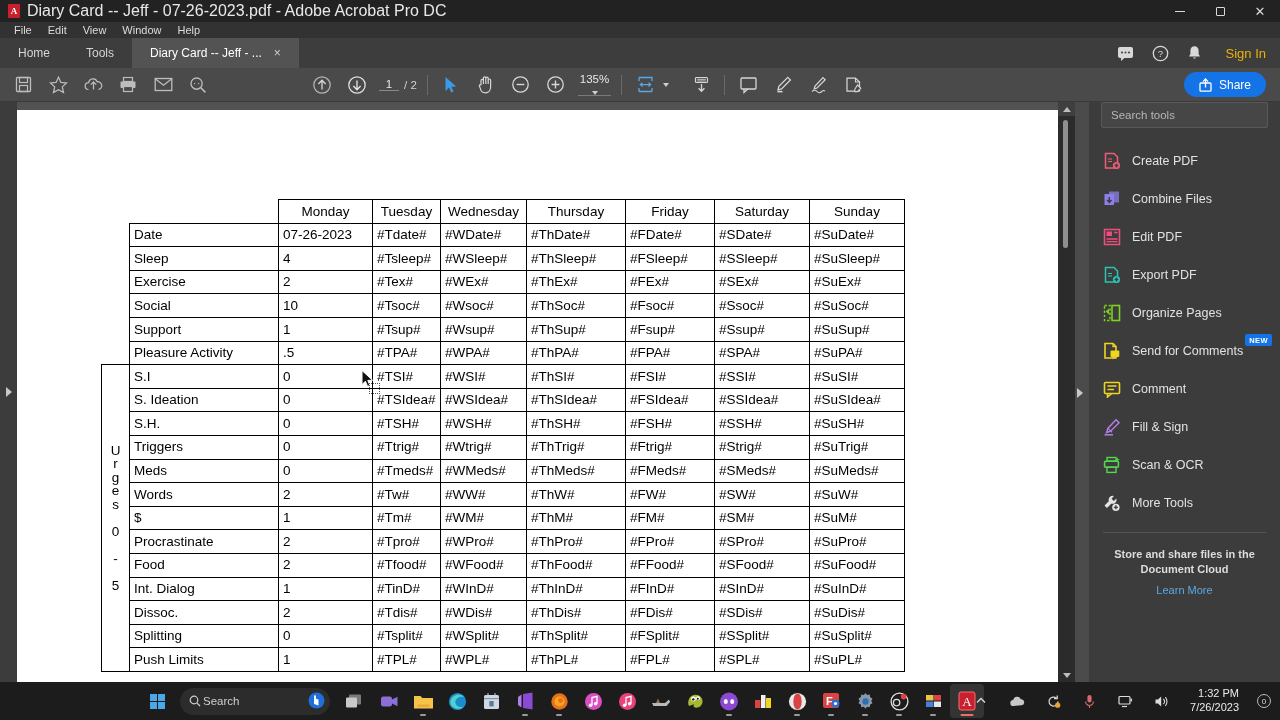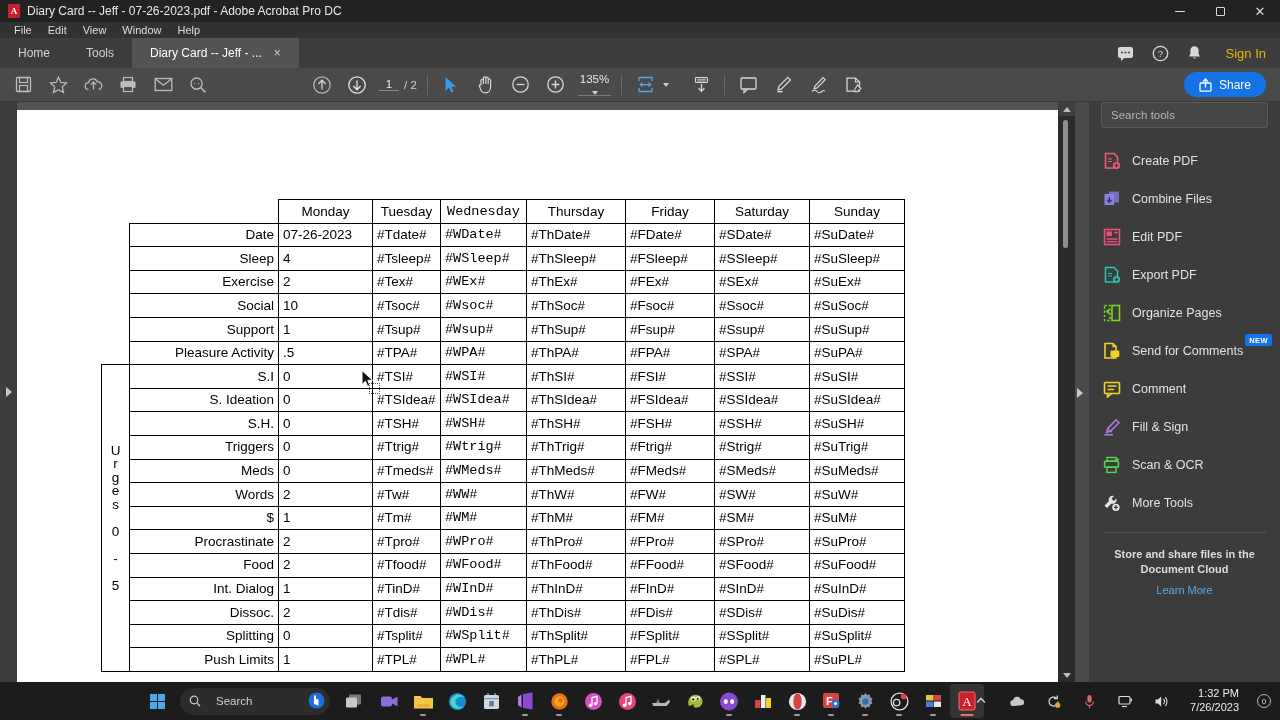--- a/index.html
+++ b/index.html
@@ -20,21 +20,21 @@
   .titlebar .app-icon {
     width: 12px; height: 14px; margin-left: 8px; margin-right: 7px;
     background: #c8202e; border-radius: 1px; position: relative;
     display: flex; align-items: center; justify-content: center;
   }
   .titlebar .app-icon:after {
     content: "A"; color: #fff; font-size: 9px; font-weight: bold;
     font-family: "Liberation Serif", serif; line-height: 1;
   }
   .titlebar .title-text {
-    color: #e8e8e8; font-size: 12px; white-space: nowrap;
+    color: #e8e8e8; font-size: 16px; white-space: nowrap;
   }
   .win-controls {
     position: absolute; right: 0; top: 0; height: 22px; display: flex;
   }
   .win-btn {
     width: 40px; height: 22px; display: flex; align-items: center;
     justify-content: center; color: #d9d9d9; font-size: 11px;
   }
   .wb-min { display:block; width: 10px; height: 1px; background: #d9d9d9; }
   .wb-max { display:block; width: 9px; height: 9px; border: 1px solid #d9d9d9; border-radius:1px; }
@@ -170,25 +170,25 @@
     padding: 0 4px;
     line-height: 1;
     white-space: nowrap;
     background: #fff;
   }
   .c-urges {
     width: 28px; font-weight: bold; font-size: 12.5px; text-align: center;
     vertical-align: middle; padding: 0; line-height: 1.45;
   }
   .c-urges-blank { border: none !important; background: transparent !important; }
-  .c-label { width: 149px; text-align: right; }
+  .c-label { width: 149px; text-align: left; }
   .c-label-blank { border: none !important; background: transparent !important; }
   .c-mon { width: 94px; text-align: left; }
   .c-tue { width: 68px; text-align: left; }
-  .c-wed { width: 86px; text-align: left; font-family: Liberation Mono, monospace; }
+  .c-wed { width: 86px; text-align: left; }
   .c-thu { width: 99px; text-align: left; }
   .c-fri { width: 89px; text-align: left; }
   .c-sat { width: 95px; text-align: left; }
   .c-sun { width: 95px; text-align: left; }
   thead td { text-align: center !important; font-size: 14px; }
 
   
   .toolspanel {
     position: absolute; top: 102px; right: 0; width: 191px; bottom: 38px;
     background: #3c3c3c; 
@@ -227,21 +227,21 @@
     background: #1c1c1c; display: flex; align-items: center;
   }
   .tb-center {
     position: absolute; left: 140px; display: flex; align-items: center; gap: 0px;
   }
   .start-btn { width: 34px; height: 34px; display:flex; align-items:center; justify-content:center;}
   .win-logo { width: 15px; height: 15px; display: grid; grid-template-columns: 7px 7px; grid-template-rows: 7px 7px; gap: 1.5px; }
   .win-logo i { background: #4aa7e8; display:block; }
   .tb-search {
     width: 150px; height: 27px; background: #2c2c2c; border-radius: 14px;
-    display: flex; align-items: center; padding: 0 9px; gap: 15px;
+    display: flex; align-items: center; padding: 0 9px; gap: 2px;
     color: #d0d0d0; font-size: 11.5px; margin-left: 6px; position: relative;
   }
   .tb-icon {
     width: 34px; height: 34px; display: flex; align-items: center;
     justify-content: center; position: relative; border-radius: 4px;
   }
   .tb-icon.active { background: #343434; }
   .tb-icon .dot {
     position: absolute; bottom: 2px; left: 50%; transform: translateX(-50%);
     width: 6px; height: 2.5px; border-radius: 2px; background: #9a9a9a;

